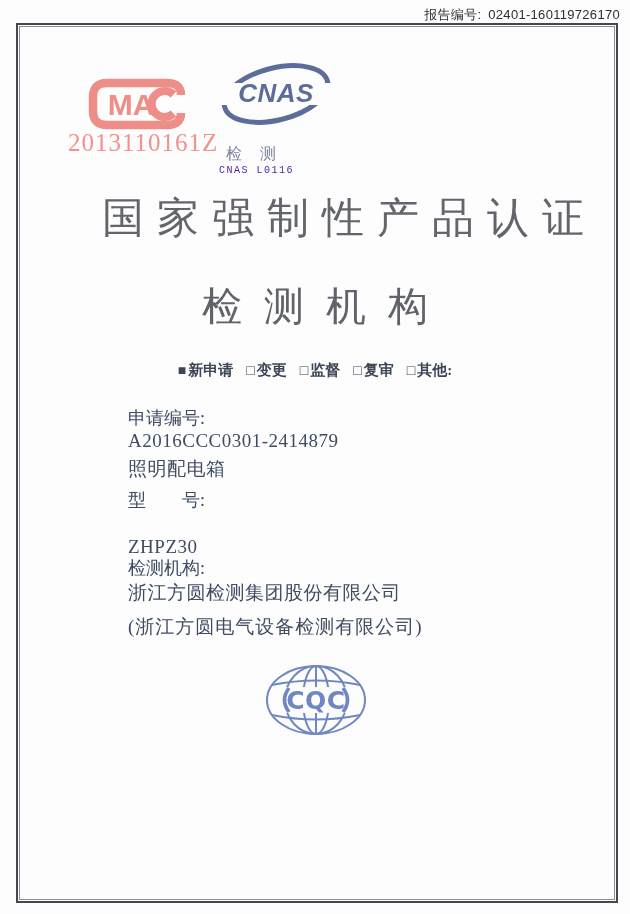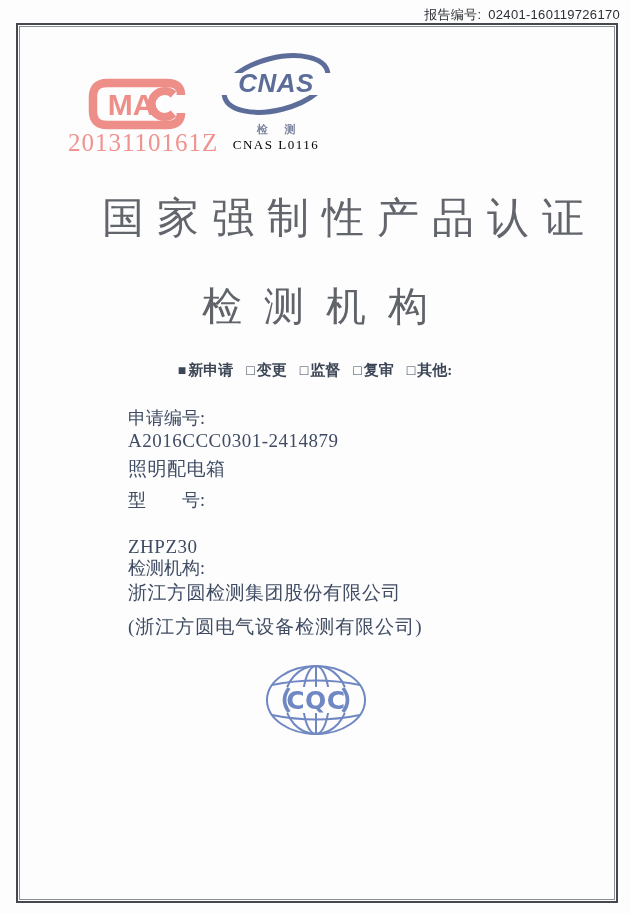--- a/index.html
+++ b/index.html
@@ -35,33 +35,32 @@
     position: absolute;
     left: 68px; top: 129px;
     width: 126px;
     text-align: center;
     font-size: 25px;
     color: #f0928d;
     letter-spacing: 1px;
     white-space: nowrap;
   }
 
-  .cnas-block { position: absolute; left: 219px; top: 52px; width: 114px; text-align: center; }
+  .cnas-block { position: absolute; left: 219px; top: 62px; width: 114px; }
   .cnas-caption-cn {
-    margin-top: 2px;
-    font-size: 11px;
+    margin-top: 14px;
+    font-size: 16px;
     color: #7c86a0;
     letter-spacing: 7px;
     text-indent: 7px;
-    font-weight: bold;
   }
   .cnas-caption-code {
-    font-family: Liberation Serif, serif;
-    font-size: 13px;
-    color: #000000;
+    font-family: Liberation Mono, monospace;
+    font-size: 10px;
+    color: #4c1d95;
     letter-spacing: 1.5px;
   }
 
   .doc-title-1 {
     position: absolute;
     top: 190px; left: 0;
     width: 630px;
     text-align: center;
     font-size: 42px;
     color: #62656c;

